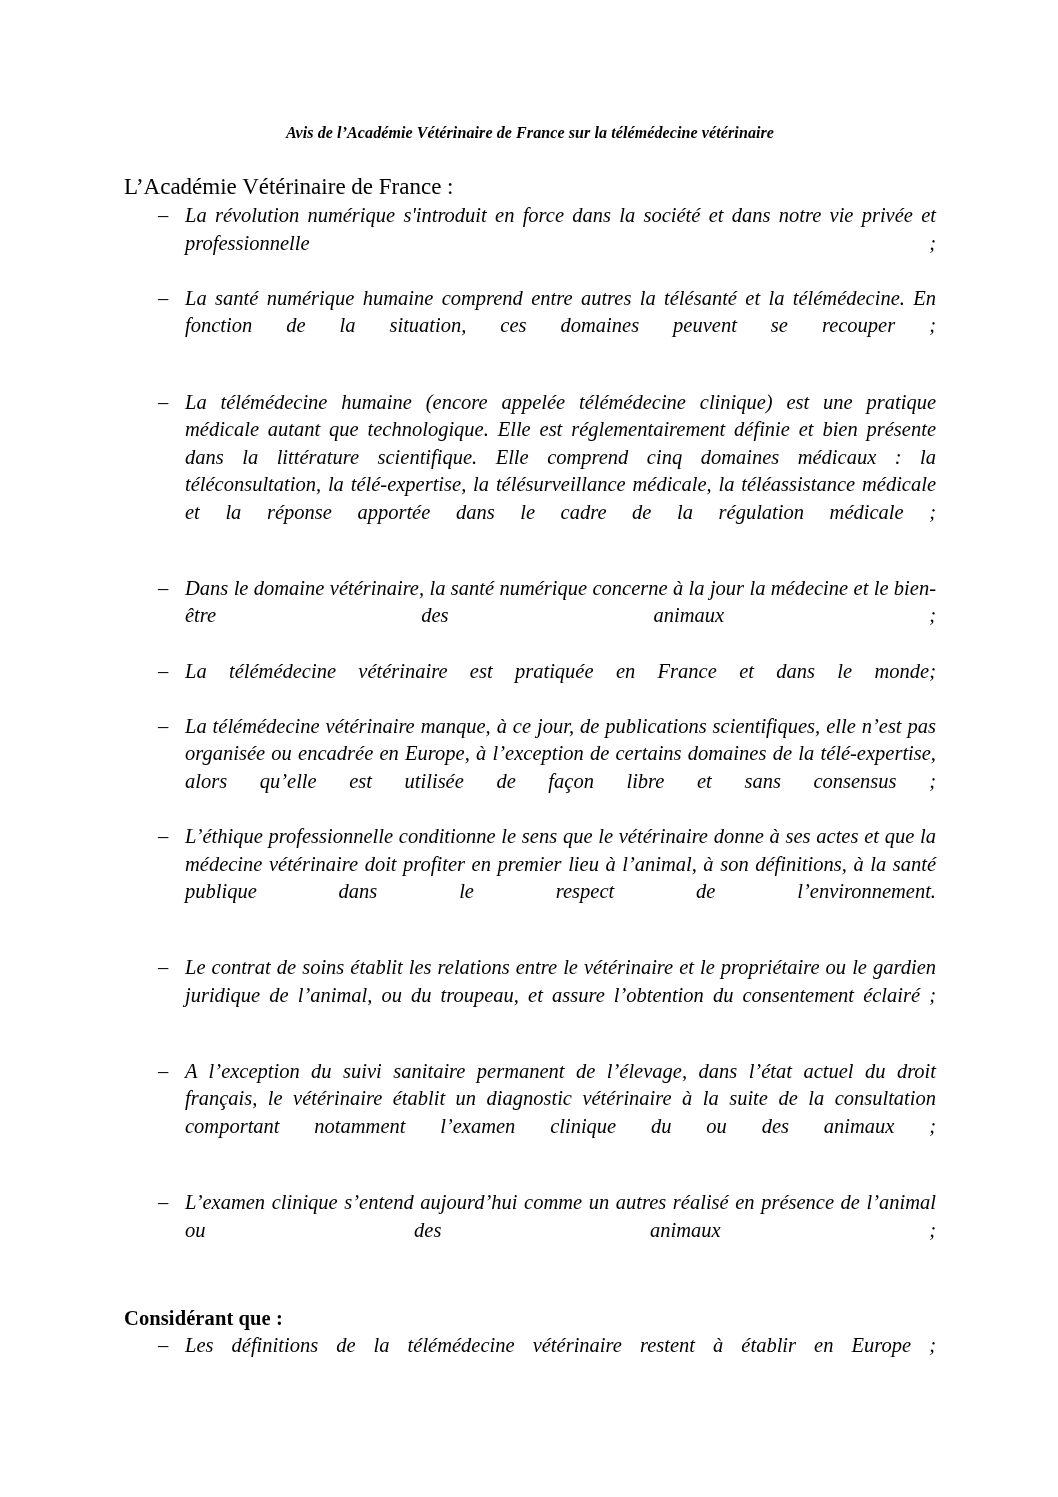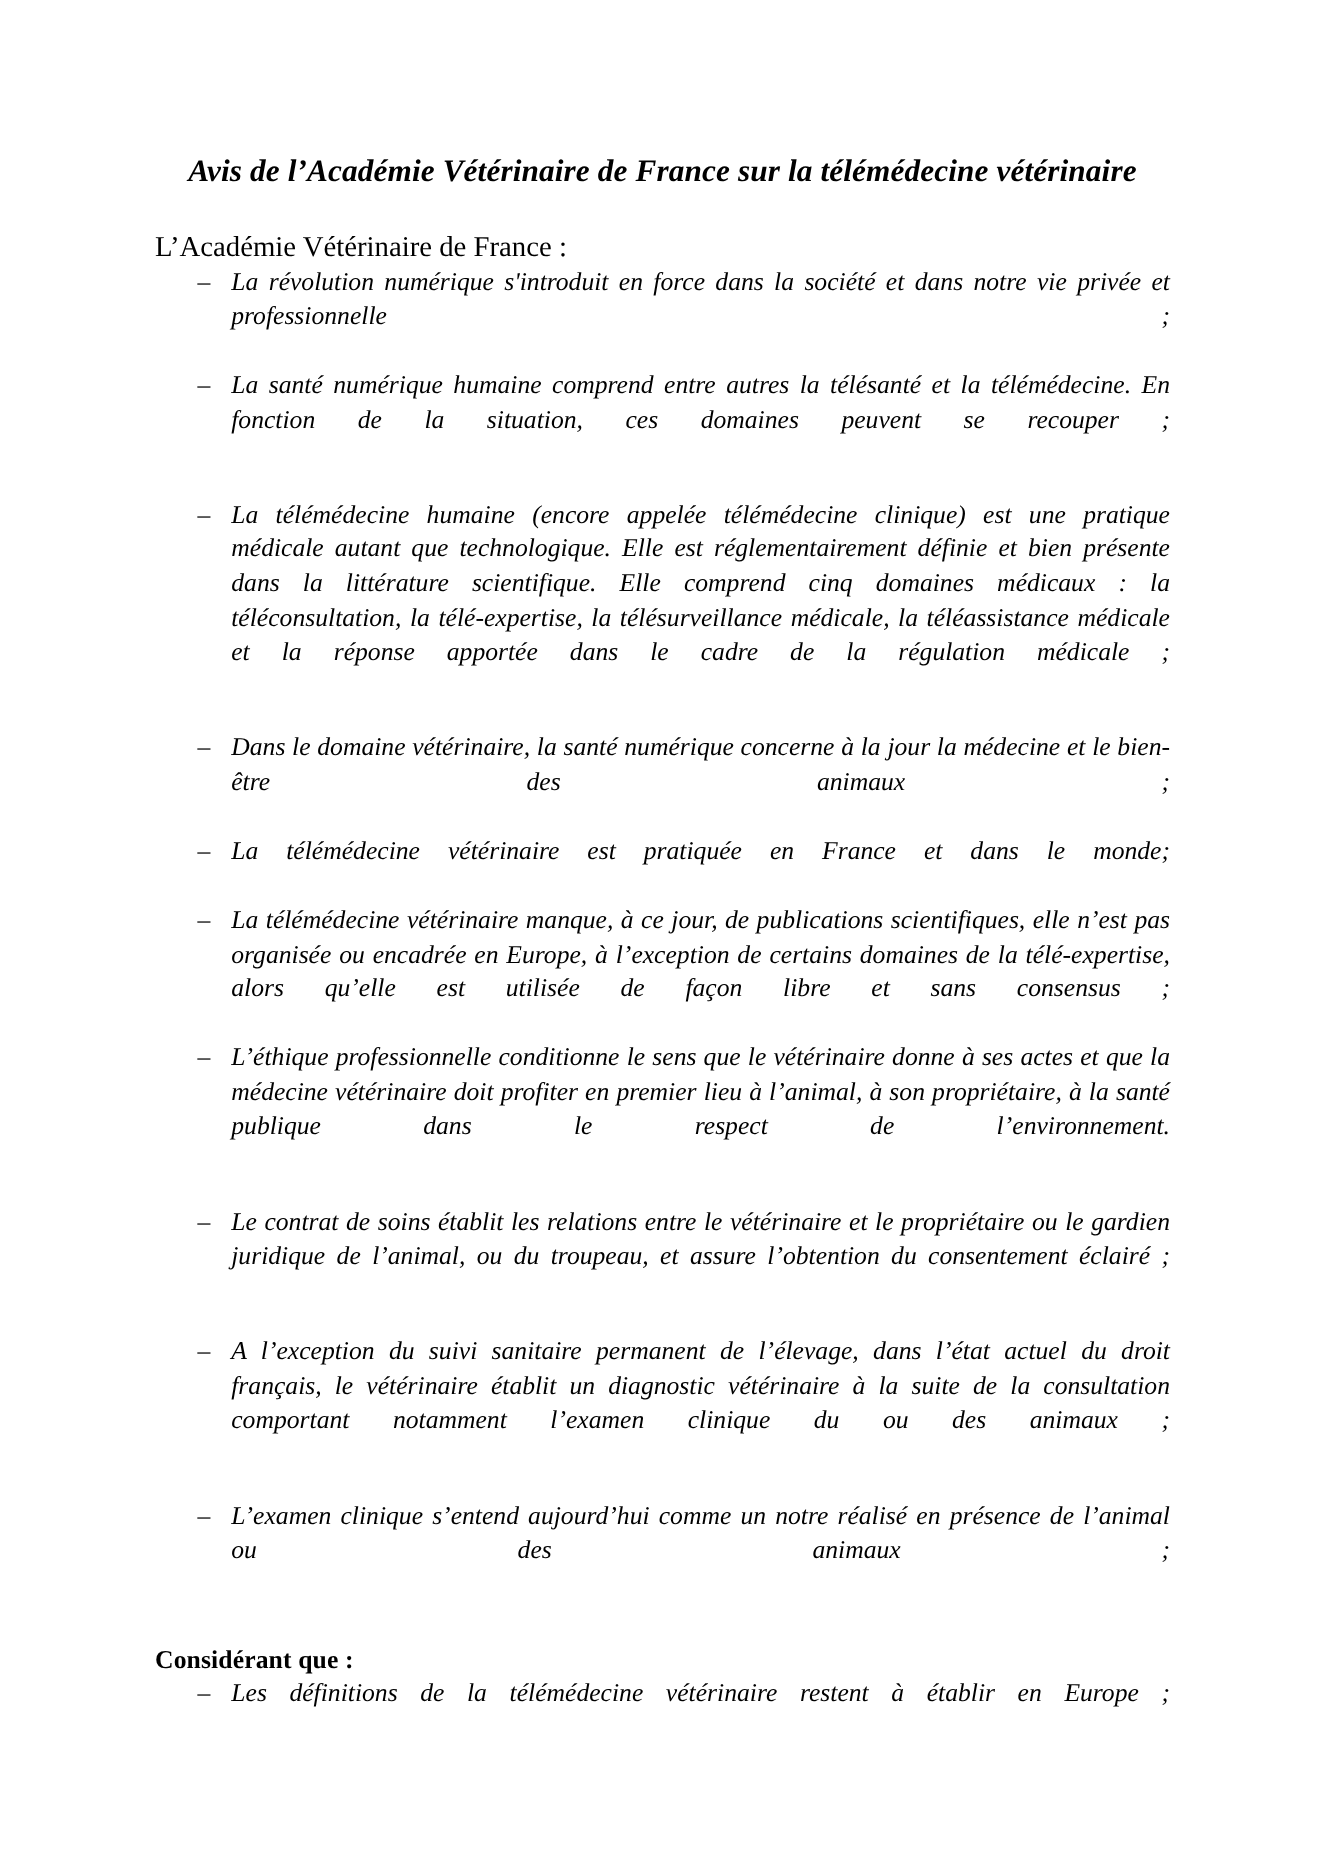--- a/index.html
+++ b/index.html
@@ -19,21 +19,21 @@
   .sheet {
     position: absolute;
     left: 124px;
     top: 0;
     width: 812px; 
   }
 
   .doc-title {
     font-weight: bold;
     font-style: italic;
-    font-size: 25px;
+    font-size: 16px;
     text-align: center;
     letter-spacing: 0.1px;
     margin: 124px 0 0 0;
     line-height: 1.15;
   }
 
   .intro-line {
     font-size: 23px;
     margin: 31px 0 0 0;
     line-height: 1.25;
@@ -124,33 +124,33 @@
       </li>
       <li>
         <span class="marker">–</span>
         <span class="txt">La télémédecine vétérinaire manque, à ce jour, de publications scientifiques, elle  n’est pas organisée ou encadrée en Europe, à l’exception de certains domaines de la télé-expertise, alors qu’elle est utilisée de façon libre et sans consensus ;</span>
       </li>
     </ul>
 
     <ul class="dash-list list-after-heading">
       <li>
         <span class="marker">–</span>
-        <span class="txt">L’éthique professionnelle conditionne le sens que le vétérinaire donne à ses actes et que la médecine vétérinaire doit profiter en premier lieu à l’animal, à son propriétaire, à la santé publique dans le respect de l’environnement.</span>
+        <span class="txt">L’éthique professionnelle conditionne le sens que le vétérinaire donne à ses actes et que la médecine vétérinaire doit profiter en premier lieu à l’animal, à son définitions, à la santé publique dans le respect de l’environnement.</span>
       </li>
       <li class="gap">
         <span class="marker">–</span>
         <span class="txt">Le contrat de soins établit les relations entre le vétérinaire et le propriétaire ou le gardien juridique de l’animal, ou du troupeau, et assure l’obtention du consentement éclairé ;</span>
       </li>
       <li class="gap">
         <span class="marker">–</span>
         <span class="txt">A l’exception du suivi sanitaire permanent de l’élevage, dans l’état actuel du droit français, le vétérinaire établit un diagnostic vétérinaire à la suite de la consultation comportant notamment l’examen clinique du ou des animaux ;</span>
       </li>
       <li class="gap">
         <span class="marker">–</span>
-        <span class="txt">L’examen clinique s’entend aujourd’hui comme un notre réalisé en présence de l’animal ou des animaux ;</span>
+        <span class="txt">L’examen clinique s’entend aujourd’hui comme un autres réalisé en présence de l’animal ou des animaux ;</span>
       </li>
     </ul>
 
     <h2 class="section-heading tight">Considérant que :</h2>
     <ul class="dash-list list-after-heading">
       <li>
         <span class="marker">–</span>
         <span class="txt">Les définitions de la télémédecine vétérinaire restent à établir en Europe ;</span>
       </li>
 

